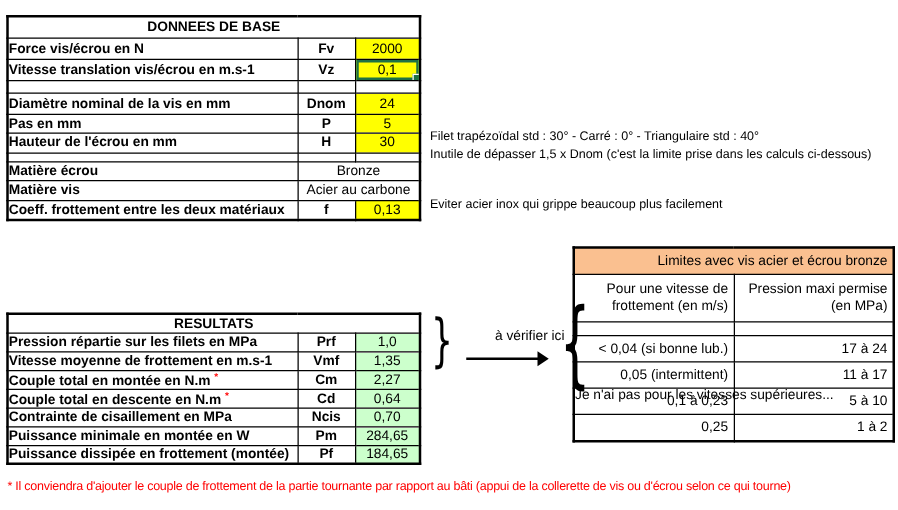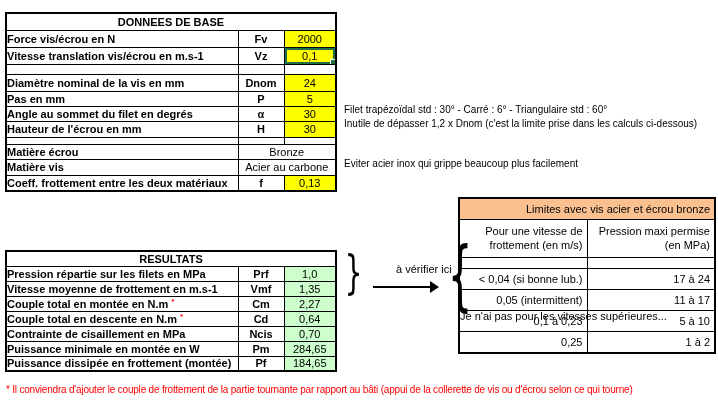--- a/index.html
+++ b/index.html
@@ -82,25 +82,20 @@
     <tr style="height:17px">
       <td class="lbl">Diamètre nominal de la vis en mm</td>
       <td class="sym">Dnom</td>
       <td class="val input">24</td>
     </tr>
     <tr style="height:15px">
       <td class="lbl">Pas en mm</td>
       <td class="sym">P</td>
       <td class="val input">5</td>
     </tr>
-    <tr style="height:15px">
-      <td class="lbl">Angle au sommet du filet en degrés</td>
-      <td class="sym">α</td>
-      <td class="val input">30</td>
-    </tr>
     <tr style="height:16px">
       <td class="lbl">Hauteur de l'écrou en mm</td>
       <td class="sym">H</td>
       <td class="val input">30</td>
     </tr>
     <tr style="height:7px">
       <td></td>
       <td></td>
       <td></td>
     </tr>
@@ -113,22 +108,22 @@
       <td colspan="2" class="merged">Acier au carbone</td>
     </tr>
     <tr style="height:16px">
       <td class="lbl">Coeff. frottement entre les deux matériaux</td>
       <td class="sym">f</td>
       <td class="val input">0,13</td>
     </tr>
   </tbody>
     </table>
 
-  <div class="abs note" id="note-thread">Filet trapézoïdal std : 30°   -   Carré : 6°   -   Triangulaire std : 60°</div>
-  <div class="abs note" id="note-height">Inutile de dépasser 1,2 x Dnom (c'est la limite prise dans les calculs ci-dessous)</div>
+  <div class="abs note" id="note-thread">Filet trapézoïdal std : 30°   -   Carré : 0°   -   Triangulaire std : 40°</div>
+  <div class="abs note" id="note-height">Inutile de dépasser 1,5 x Dnom (c'est la limite prise dans les calculs ci-dessous)</div>
   <div class="abs note" id="note-material">Eviter acier inox qui grippe beaucoup plus facilement</div>
 
   <table class="sheet abs" style="left:5px;top:250px;width:330px;">
     <colgroup>
         <col style="width:232px">
         <col style="width:46px">
         <col style="width:52px">
       </colgroup>
     <tbody>
         <tr style="height:15px">

